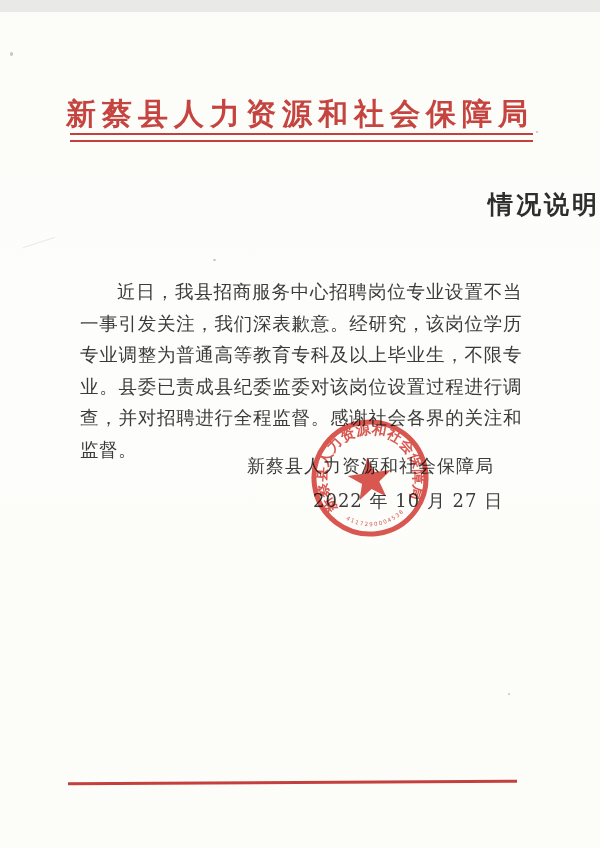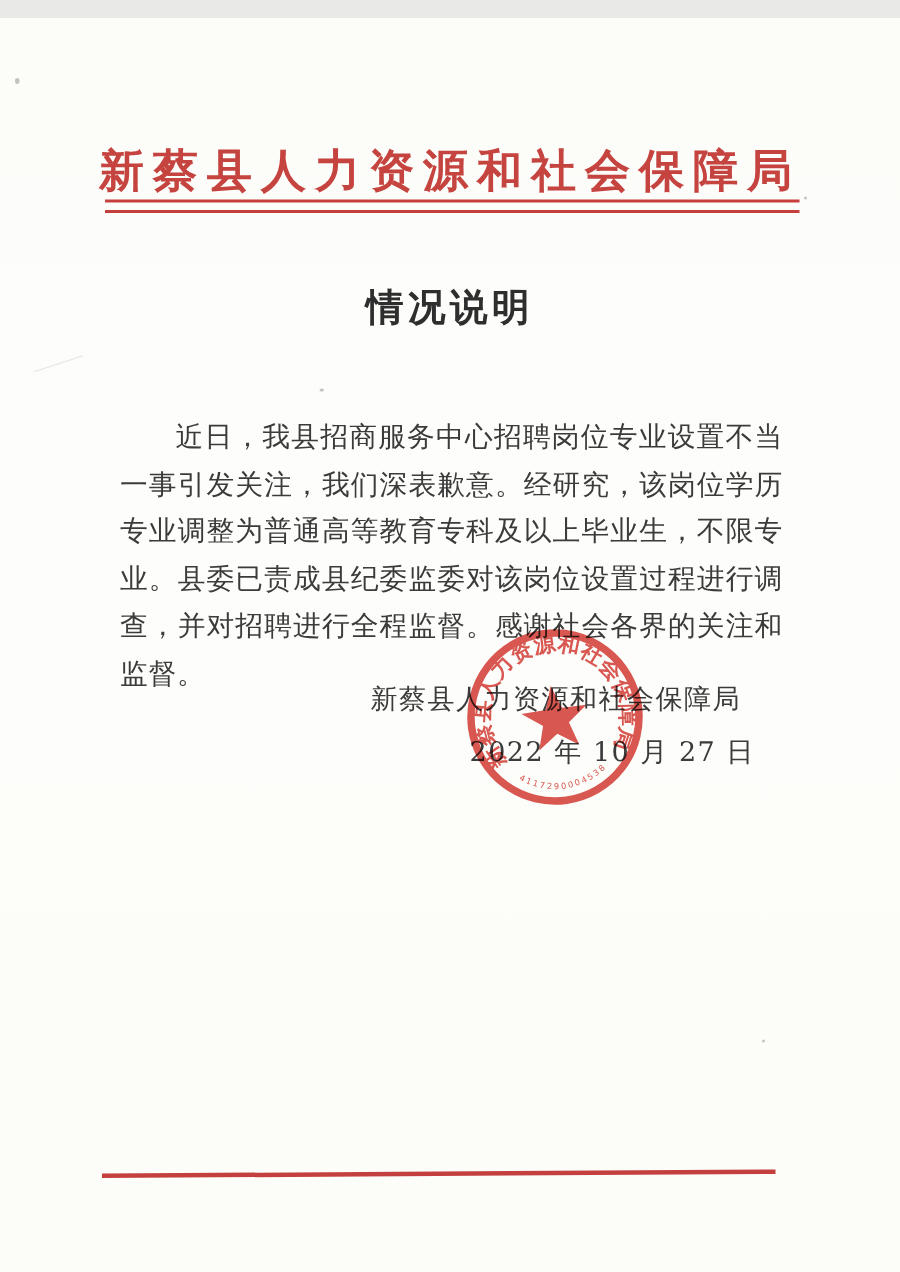--- a/index.html
+++ b/index.html
@@ -24,21 +24,21 @@
     font-family:"DejaVu Serif","Liberation Serif",serif;
     white-space:nowrap;
   }
   .double-rule{
     position:absolute;left:70px;top:121px;width:463px;height:5px;
     border-top:2px solid #c5403c;
     border-bottom:2px solid #c5403c;
   }
   .doc-title{
     position:absolute;left:0;top:176px;width:600px;
-    text-align:center;
+    text-align:right;
     font-size:25px;font-weight:bold;
     letter-spacing:3px;
     color:#2e2e2e;
     white-space:nowrap;
   }
   .body-text{
     position:absolute;left:80px;top:248px;width:442px;
     font-size:18.5px;line-height:31.5px;
     color:#3b3b3b;
     text-align:justify;

